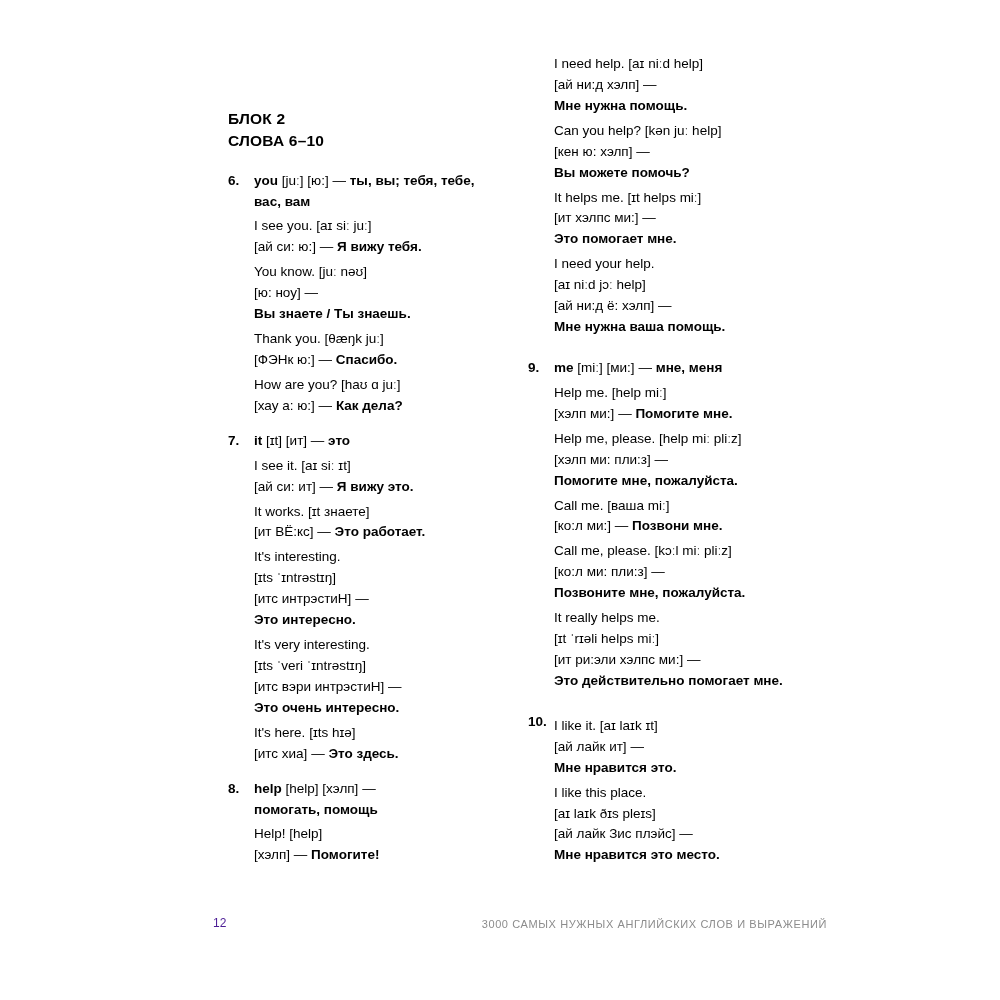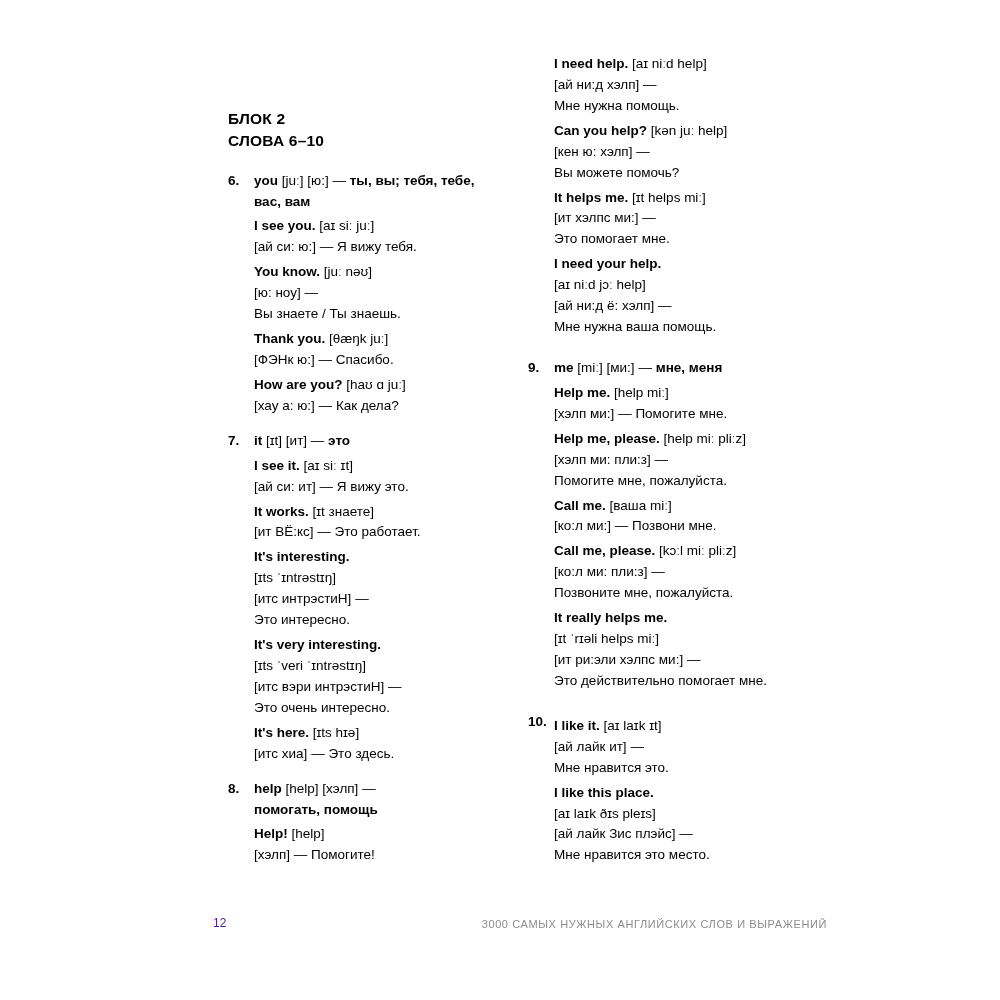--- a/index.html
+++ b/index.html
@@ -68,24 +68,24 @@
   }
   .hw-en { font-weight: bold; }
   .hw-ipa { font-weight: normal; }
   .hw-rus-tr { font-weight: normal; }
   .hw-dash { font-weight: normal; }
   .hw-ru { font-weight: bold; }
 
   .example {
     margin-top: 4px;
   }
-  .ex-en { font-weight: bold; }
+  .ex-en { font-weight: normal; }
   .ex-ipa { font-weight: normal; }
   .ex-tr { font-weight: normal; }
-  .ex-ru { font-weight: normal; }
+  .ex-ru { font-weight: bold; }
 
   .footer {
     position: absolute;
     left: 0;
     top: 916px;
     width: 1000px;
     height: 22px;
   }
   .page-num {
     position: absolute;

